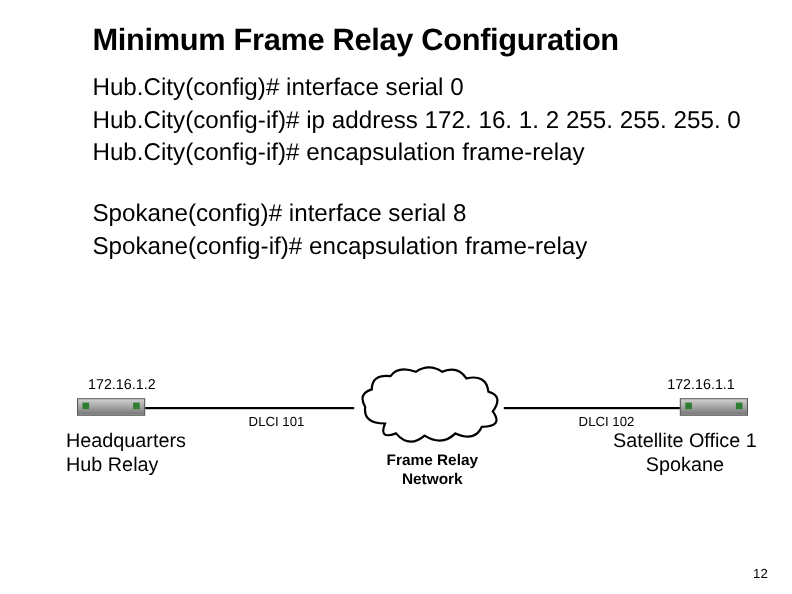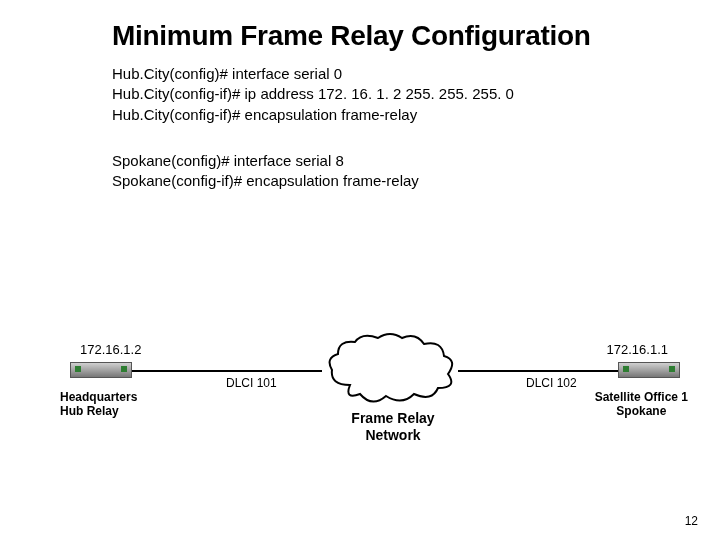--- a/index.html
+++ b/index.html
@@ -7,31 +7,31 @@
     padding: 0;
     width: 720px;
     height: 540px;
     background: #fff;
     font-family: Arial, Helvetica, sans-serif;
     color: #000;
     position: relative;
     overflow: hidden;
   }
   .slide {
-    padding: 20px 40px 0 112px;
+    padding: 20px 40px 0 84px;
     box-sizing: border-box;
   }
   h1 {
     font-size: 28px;
     font-weight: bold;
     margin: 0 0 12px 0;
     letter-spacing: -0.3px;
   }
   .config {
-    font-size: 15px;
+    font-size: 22px;
     line-height: 1.35;
     margin-bottom: 26px;
   }
   .config p {
     margin: 0;
   }
   .diagram {
     position: absolute;
     left: 70px;
     right: 40px;
@@ -63,22 +63,22 @@
   .router::before { left: 4px; }
   .router::after { right: 4px; }
   .dlci {
     position: absolute;
     font-size: 12px;
     white-space: nowrap;
     margin-left: 36px;
   }
   .site-label {
     position: absolute;
-    font-size: 12px;
-    font-weight: bold;
+    font-size: 18px;
+    font-weight: normal;
     line-height: 1.2;
     white-space: nowrap;
   }
   .cloud {
     position: absolute;
     left: 250px;
     top: 10px;
     width: 140px;
     height: 80px;
   }

